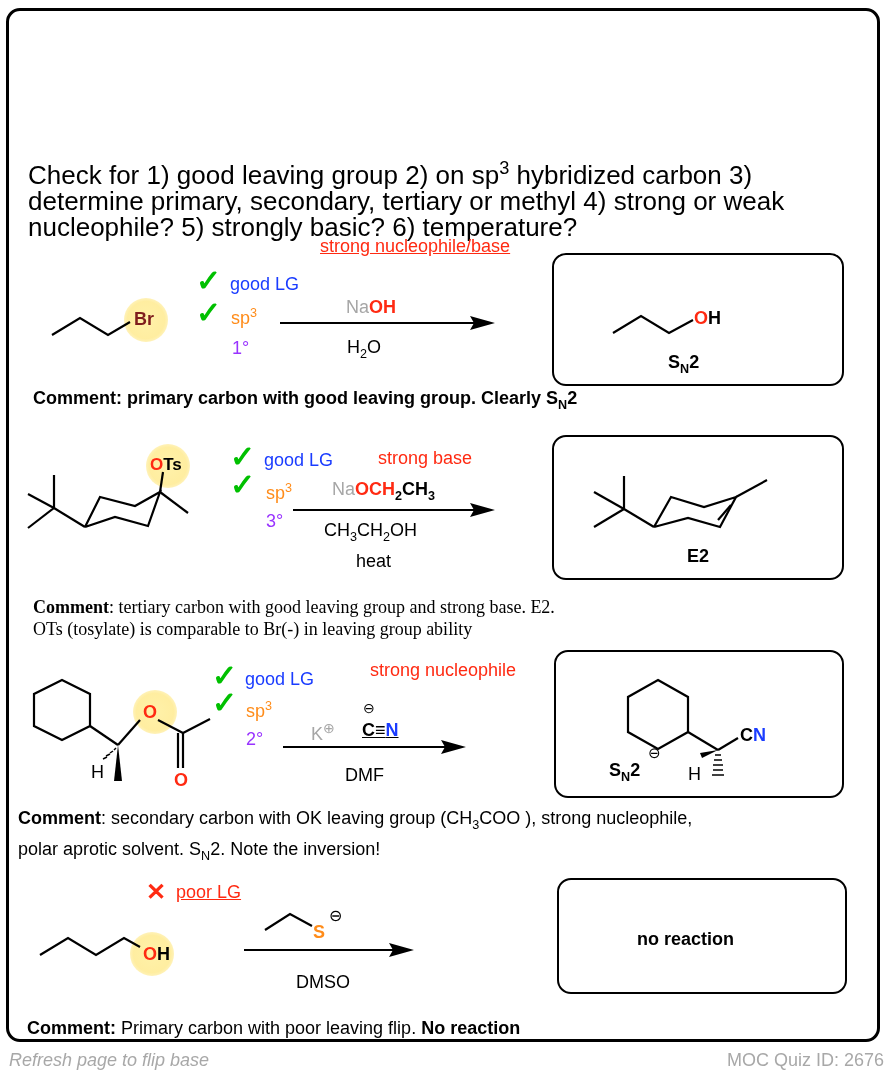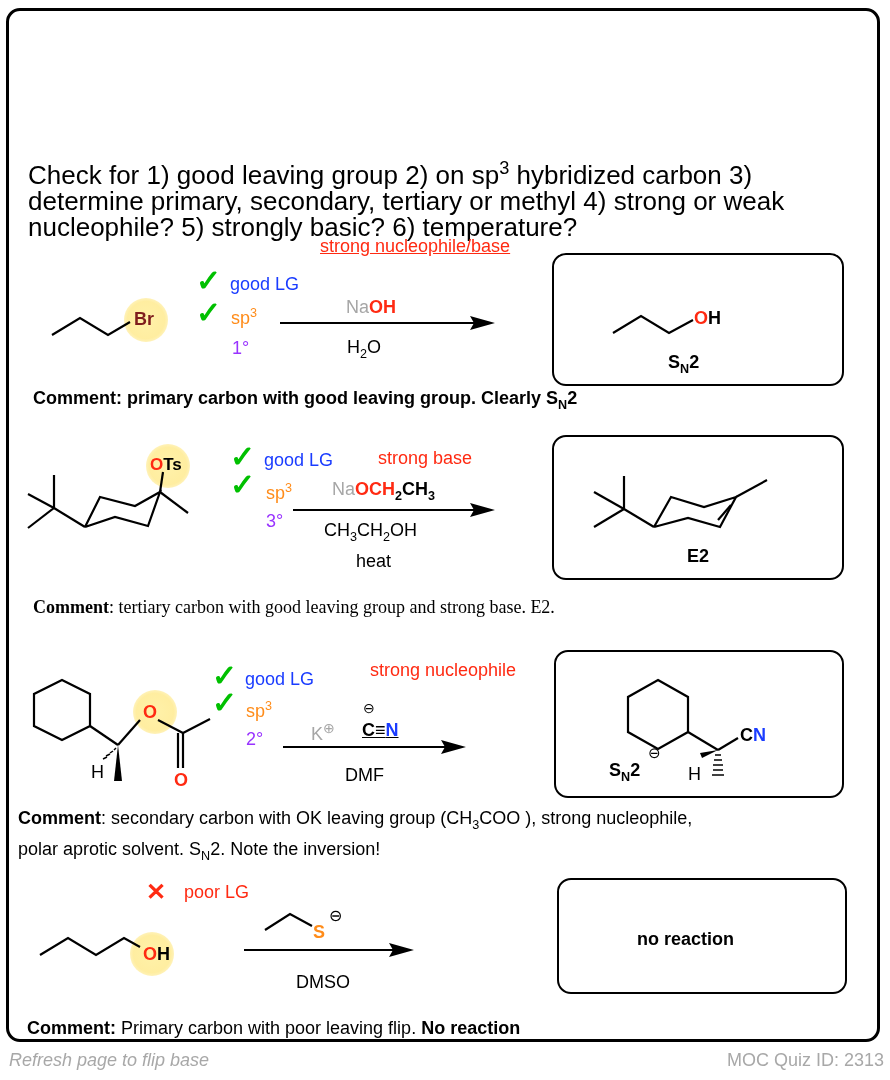--- a/index.html
+++ b/index.html
@@ -102,21 +102,21 @@
       <line x1="594" y1="492" x2="624" y2="509"></line>
       <line x1="594" y1="527" x2="624" y2="509"></line>
       <line x1="624" y1="509" x2="654" y2="527"></line>
       <polyline points="654,527 671,497 704,507 736,497 720,527 688,518 654,527"></polyline>
       <line x1="731" y1="505" x2="718" y2="520"></line>
       <line x1="736" y1="497" x2="767" y2="480"></line>
     </g>
   </svg>
   <div class="abs b" style="left:672px;top:546px;font-size:18px;margin-left:15px;">E2</div>
 
-  <div class="abs comment" style="top:596px;line-height:22px;font-family:Liberation Serif, serif;"><b>Comment</b><span>: tertiary carbon with good leaving group and strong base. E2.</span><br></div>
+  <div class="abs comment" style="top:596px;line-height:22px;font-family:Liberation Serif, serif;"><b>Comment</b><span>: tertiary carbon with good leaving group and strong base. E2.</span><br><span>OTs (tosylate) is comparable to Br(-) in leaving group ability</span></div>
 </div>
 
 <div>
   <div class="highlight" style="left:133px;top:690px;width:44px;height:44px;"></div>
   <svg style="left:0;top:0;width:1px;height:1px;">
     <g fill="none" stroke="#000" stroke-width="2.2">
       <polygon points="62,680 90,694 90,726 62,740 34,726 34,694"></polygon>
       <line x1="90" y1="726" x2="118" y2="745"></line>
       <line x1="118" y1="745" x2="140" y2="720"></line>
       <line x1="158" y1="720" x2="183" y2="733"></line>
@@ -171,21 +171,21 @@
   <div class="abs" style="left:648px;top:744px;font-size:15px;">⊖</div>
   <div class="abs b" style="left:740px;top:725px;font-size:18px;text-align:center;"><span>C</span><span class="blue">N</span></div>
   <div class="abs" style="left:688px;top:764px;font-size:18px;">H</div>
   <div class="abs b" style="left:609px;top:760px;font-size:18px;"><span>S</span><sub>N</sub><span>2</span></div>
 
   <div class="abs comment" style="left:18px;top:806px;line-height:24px;"><b>Comment</b><span>: secondary carbon with OK  leaving group (CH</span><sub>3</sub><span>COO  ), strong nucleophile,</span><br><span>polar aprotic solvent. S</span><sub>N</sub><span>2. Note the inversion!</span></div>
 </div>
 
 <div>
   <div class="abs b red" style="left:146px;top:878px;font-size:24px;">✕</div>
-  <div class="abs lbl red" style="left:184px;top:882px;">poor LG</div>
+  <div class="abs lbl red" style="left:176px;top:882px;text-decoration:underline;">poor LG</div>
 
   <div class="highlight" style="left:130px;top:932px;width:44px;height:44px;"></div>
   <svg style="left:0;top:0;width:1px;height:1px;">
     <polyline points="40,955 68,938 96,955 124,938 140,947" fill="none" stroke="#000" stroke-width="2.2"></polyline>
   </svg>
   <div class="abs b" style="left:143px;top:944px;font-size:18px;"><span class="red">O</span><span>H</span></div>
 
   <svg style="left:0;top:0;width:1px;height:1px;">
     <polyline points="265,930 290,914 312,926" fill="none" stroke="#000" stroke-width="2.2"></polyline>
   </svg>
@@ -197,13 +197,13 @@
   </svg>
   <div class="abs reag" style="left:296px;top:972px;">DMSO</div>
 
   <div class="pbox" style="left:557px;top:878px;width:290px;height:116px;"></div>
   <div class="abs b" style="left:637px;top:929px;font-size:18px;">no reaction</div>
 
   <div class="abs comment" style="left:27px;top:1018px;"><b>Comment:</b><span> Primary carbon with poor leaving flip. </span><b>No reaction</b></div>
 </div>
 
 <div class="abs footer" style="left:9px;font-style:italic;">Refresh page to flip base</div>
-<div class="abs footer" style="right:6px;">MOC Quiz ID: 2313</div>
+<div class="abs footer" style="right:6px;">MOC Quiz ID: 2676</div>
 
 </body></html>

